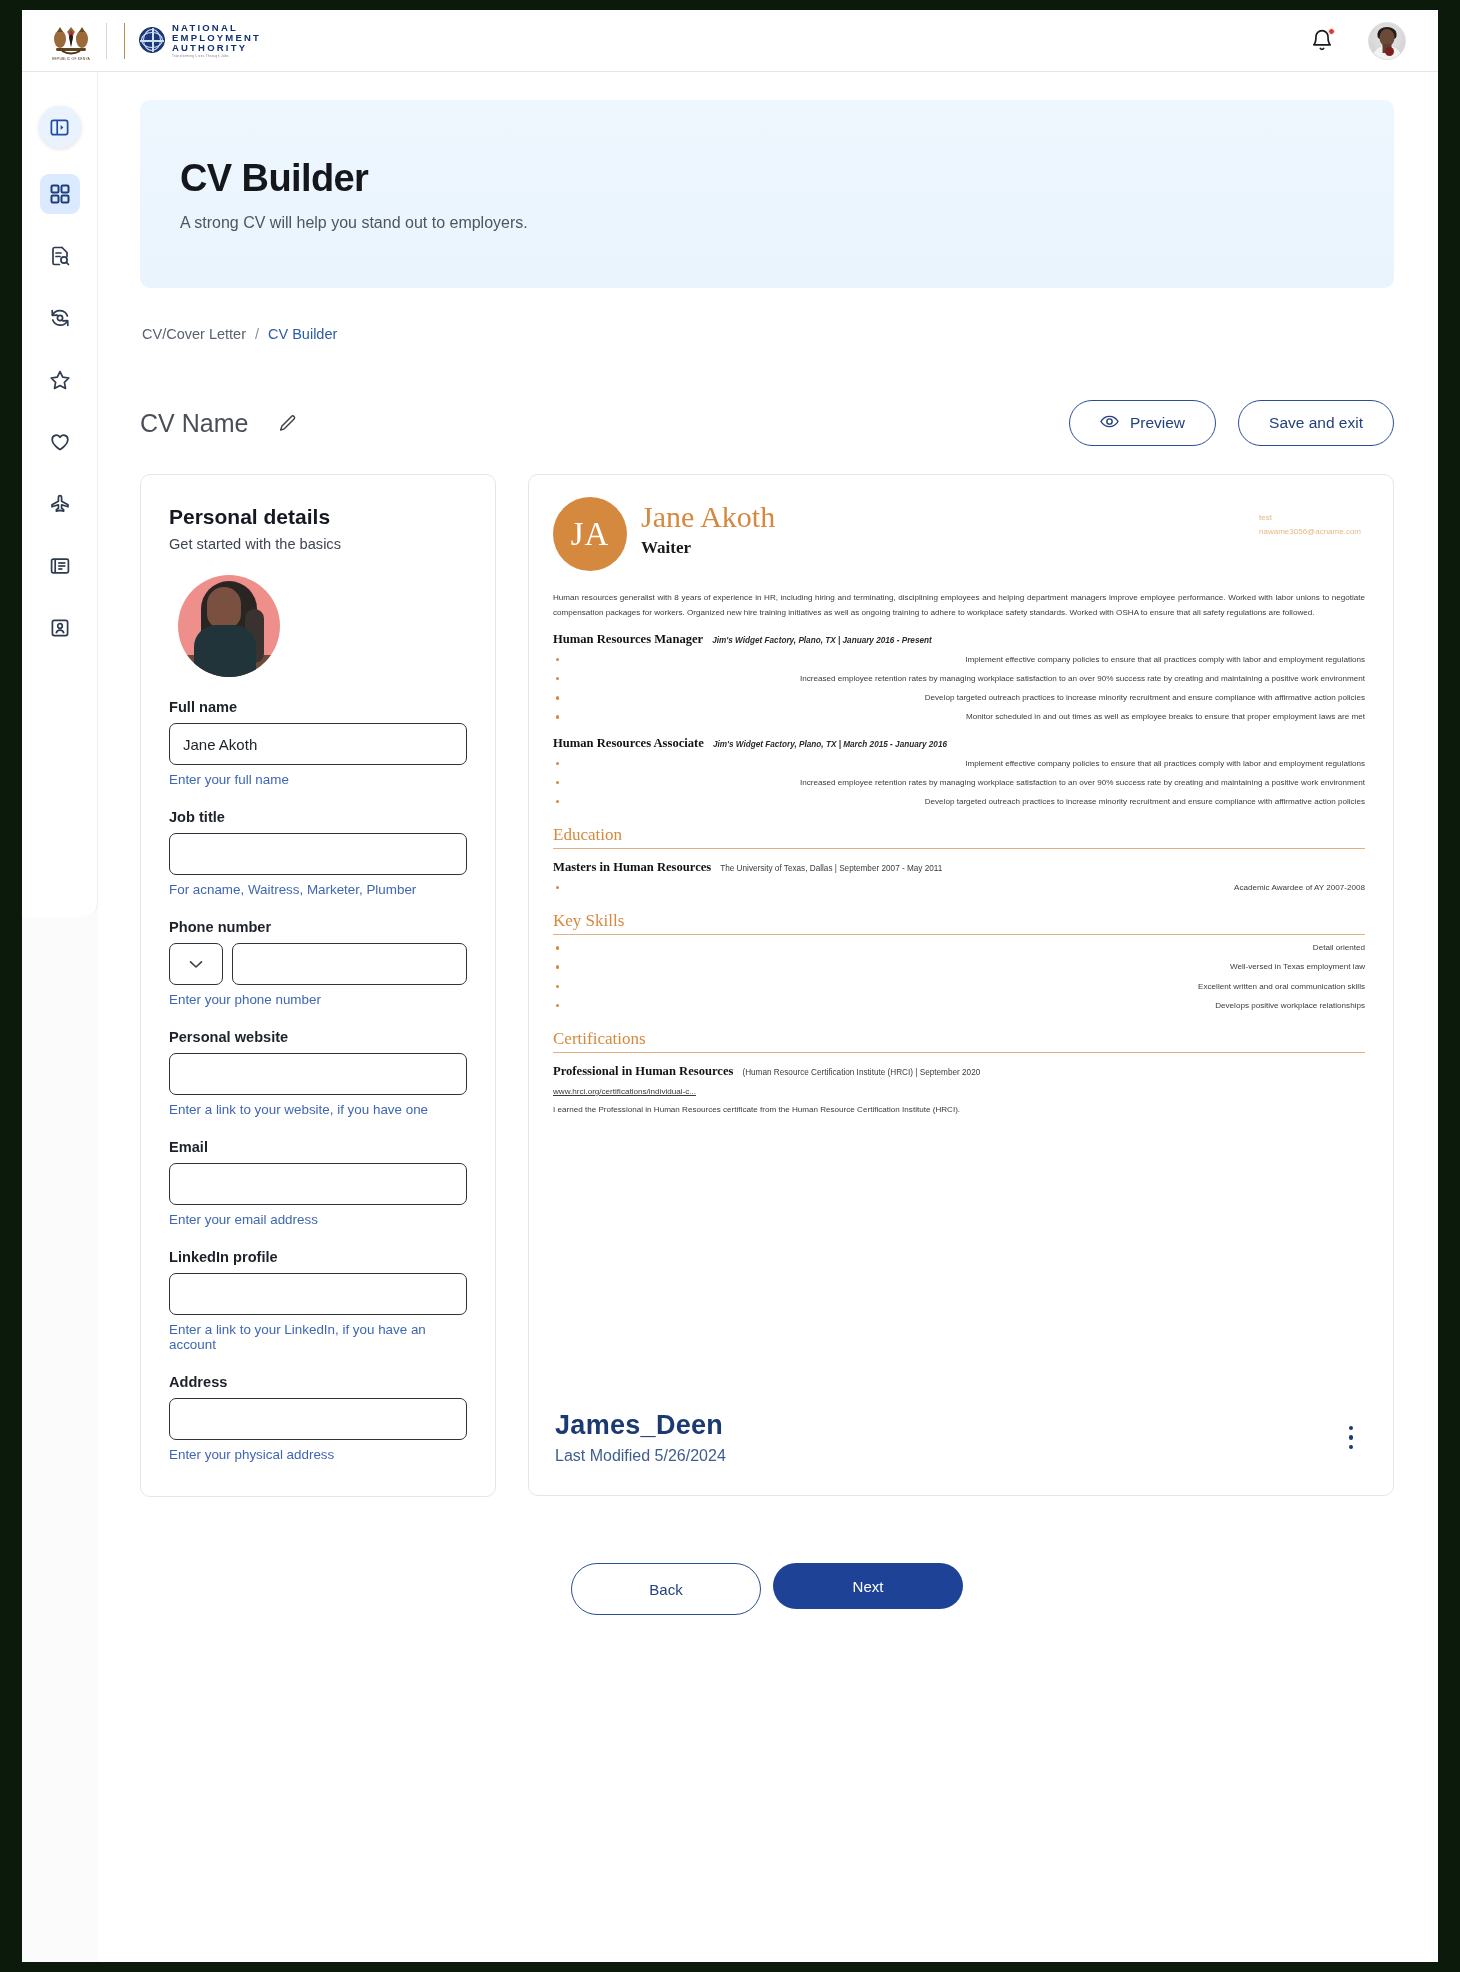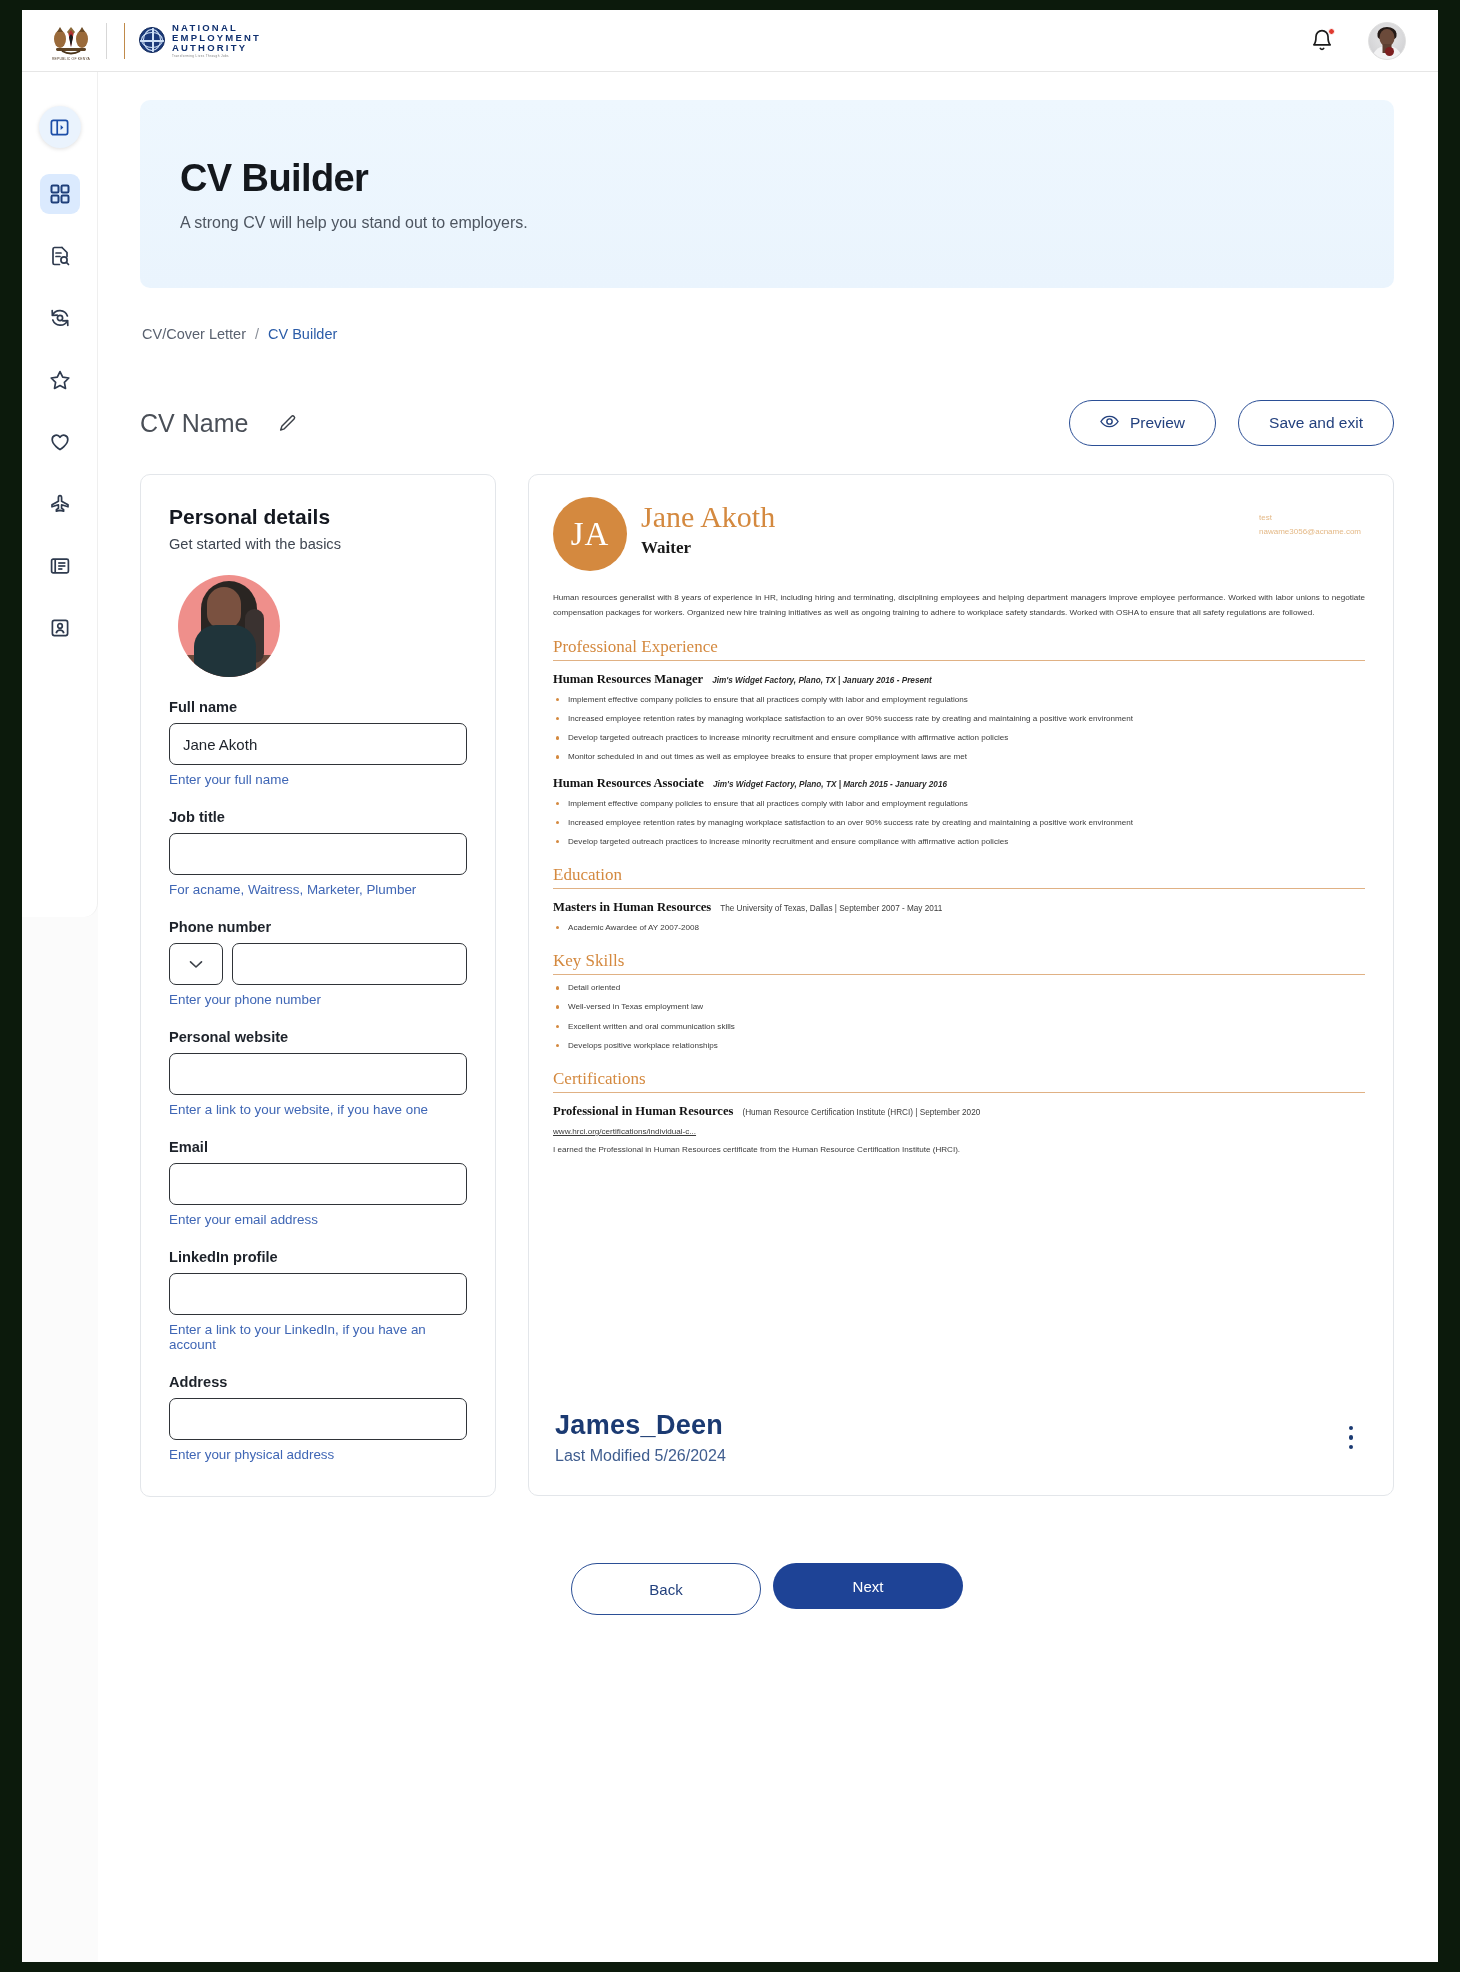--- a/index.html
+++ b/index.html
@@ -261,21 +261,21 @@
     margin-top: 11px; display: flex; align-items: baseline; gap: 9px; flex-wrap: wrap;
   }
   .cv-job-title {
     font-family: "Liberation Serif", serif; font-size: 12.6px; font-weight: 700; color: #131313;
   }
   .cv-job-meta { font-size: 8.2px; font-style: italic; font-weight: 700; color: #2b2b2b; }
   .cv-job-meta.plain { font-style: normal; font-weight: 400; color: #3b3b3b; }
   ul.cv-list { list-style: none; margin-top: 6px; }
   ul.cv-list li {
     position: relative; padding-left: 15px; font-size: 8.1px; line-height: 1.75;
-    color: #3b3b3b; margin-bottom: 5px;
+    color: #3b3b3b; margin-bottom: 5px; text-align: right;
   }
   ul.cv-list li::before {
     content: ""; position: absolute; left: 3px; top: 5px;
     width: 3.4px; height: 3.4px; border-radius: 50%; background: #d4893f;
   }
   .cv-link { font-size: 8.1px; color: #3b3b3b; text-decoration: underline; margin-top: 8px; display: block; }
   .cv-note { font-size: 8.1px; color: #3b3b3b; margin-top: 9px; }
 
   .doc-footer {
     position: absolute; left: 0; right: 0; bottom: 0;
@@ -568,21 +568,20 @@
               </div>
               <div class="cv-contact">
                 <div>test</div>
                 <div>nawame3056@acname.com</div>
               </div>
             </div>
 
             <div class="cv-summary">Human resources generalist with 8 years of experience in HR, including hiring and terminating, disciplining employees and helping department managers improve employee performance. Worked with labor unions to negotiate compensation packages for workers. Organized new hire training initiatives as well as ongoing training to adhere to workplace safety standards. Worked with OSHA to ensure that all safety regulations are followed.</div>
 
             <div id="cv-sections">
-                <div class="cv-sect">Professional Experience</div>
                 <div class="cv-job">
                   <span class="cv-job-title">Human Resources Manager</span>
                   <span class="cv-job-meta">Jim's Widget Factory, Plano, TX | January 2016 - Present</span>
                 </div>
                 <ul class="cv-list">
                   <li>Implement effective company policies to ensure that all practices comply with labor and employment regulations</li>
                   <li>Increased employee retention rates by managing workplace satisfaction to an over 90% success rate by creating and maintaining a positive work environment</li>
                   <li>Develop targeted outreach practices to increase minority recruitment and ensure compliance with affirmative action policies</li>
                   <li>Monitor scheduled in and out times as well as employee breaks to ensure that proper employment laws are met</li>
                 </ul>

